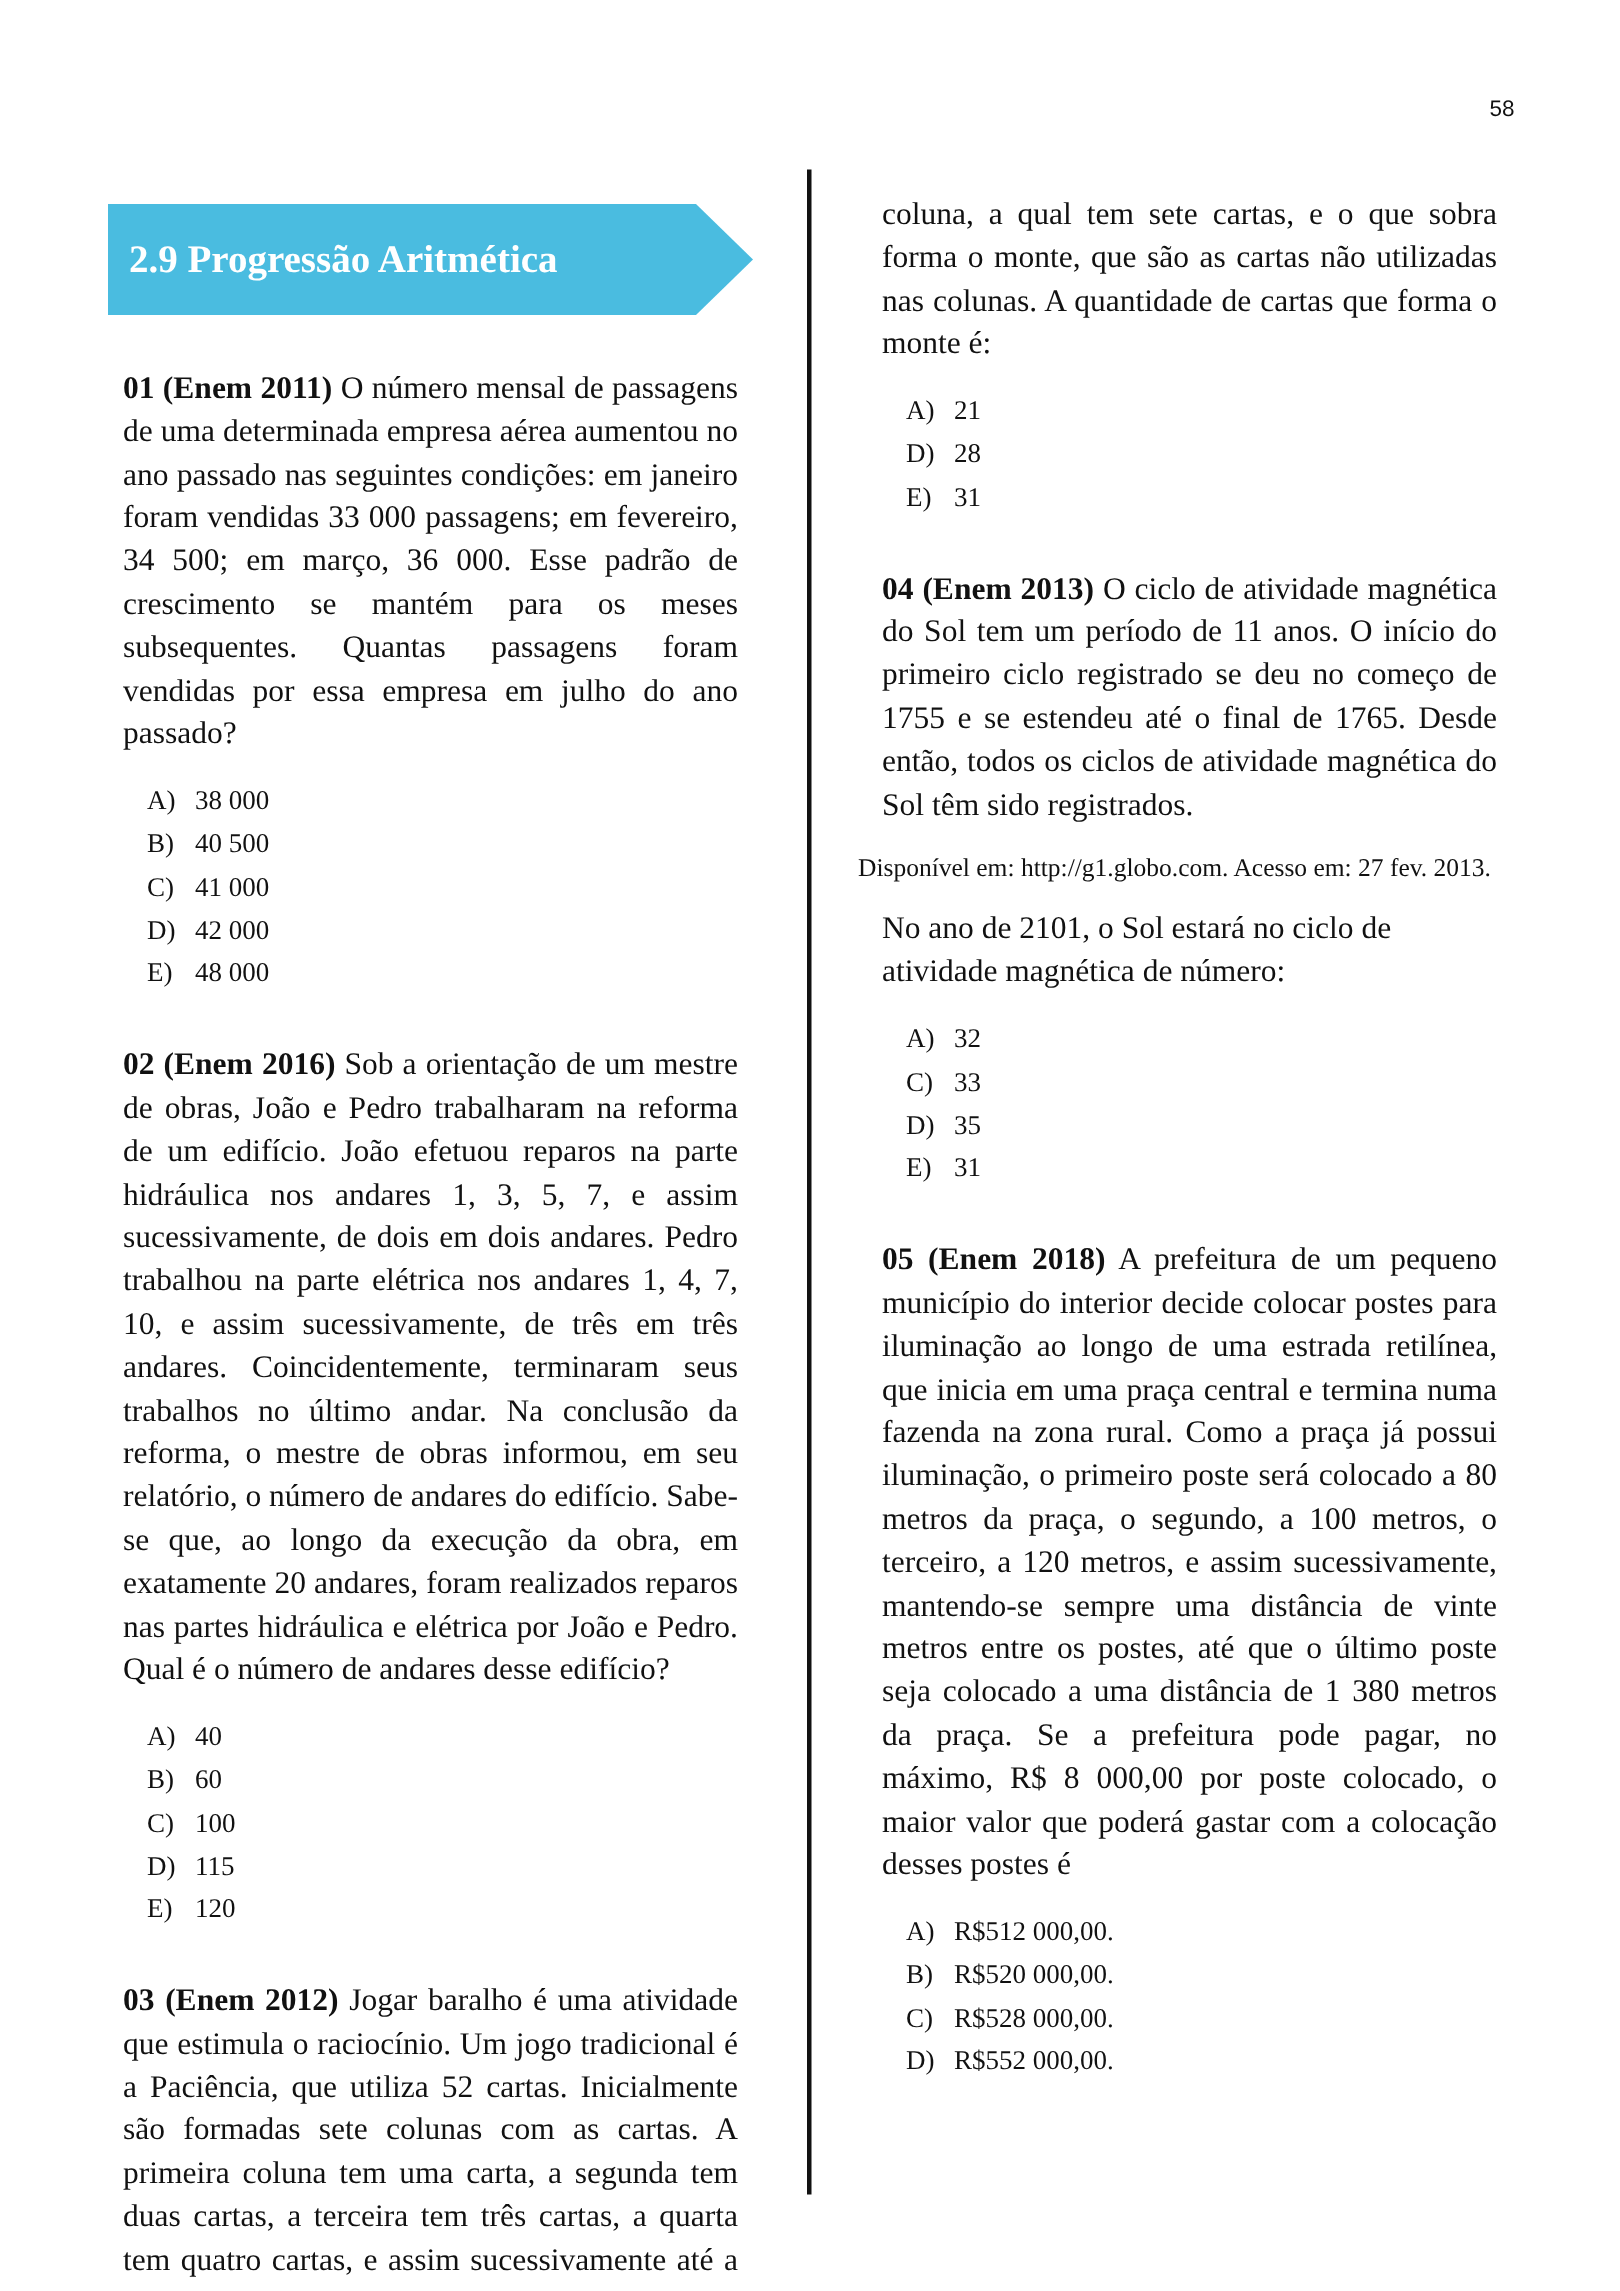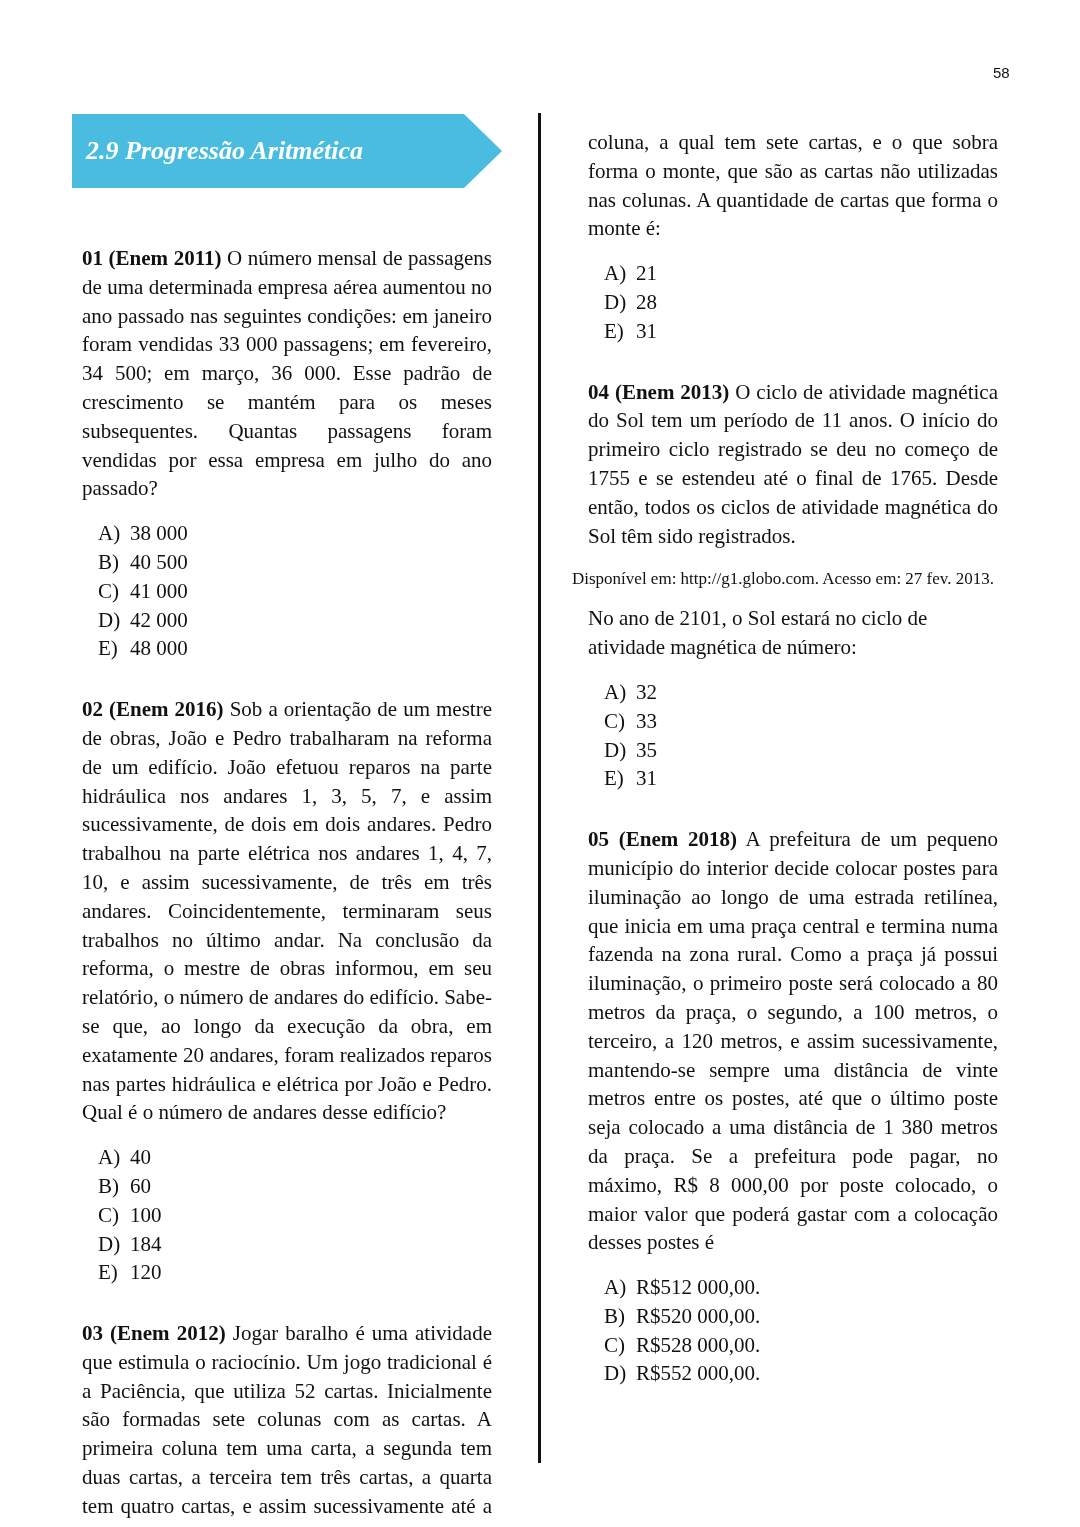--- a/index.html
+++ b/index.html
@@ -1,32 +1,32 @@
 <!DOCTYPE html>
 <html><head>
 <meta charset="utf-8">
 <style>
   html, body { margin: 0; padding: 0; background: #ffffff; }
   body { width: 1080px; height: 1527px; position: relative; overflow: hidden;
          font-family: "Liberation Serif", "DejaVu Serif", serif; color: #111; }
   .page-number { position: absolute; top: 64px; left: 993px; font-family: "Liberation Sans", "DejaVu Sans", sans-serif;
                  font-size: 15px; color: #111; }
-  .section-banner { position: absolute; top: 114px; left: 72px; width: 430px; height: 95px; font-style: italic; }
+  .section-banner { position: absolute; top: 136px; left: 72px; width: 430px; height: 95px; }
   .section-banner svg { position: absolute; left: 0; top: 0; }
   .section-title { position: absolute; left: 14px; top: 22px; font-size: 26px; font-weight: bold; color: #ffffff;
                    font-family: "Liberation Serif", "DejaVu Serif", serif; white-space: nowrap; }
   .divider { position: absolute; left: 538px; top: 113px; width: 3px; height: 1350px; background: #111; }
   .col { position: absolute; width: 442px; }
   .col-left { left: 66px; top: 228px; }
   .col-right { left: 572px; top: 112px; }
   .q { margin: 0; }
   .qtext { font-size: 21px; line-height: 28.8px; text-align: justify; text-align-last: left; margin: 16px; }
   .qtext b { font-weight: bold; }
   .opts { list-style: none; margin: 13px 0 0 32px; padding: 0; }
-  .opts li { font-size: 21px; line-height: 28.8px; }
+  .opts li { font-size: 18px; line-height: 28.8px; }
   .opts .lbl { display: inline-block; width: 32px; }
   .gap { height: 16px; }
   .source { font-size: 17px; text-align: left; margin: 20px 0 14px 0; line-height: 18px; }
   .nojust { text-align: left; }
 </style>
 </head>
 <body>
 
 <div class="page-number">58</div>
 
@@ -53,21 +53,21 @@
   </div>
 
   <div class="gap"></div>
 
   <div class="q">
     <p class="qtext"><b>02 (Enem 2016)</b> <span>Sob a orientação de um mestre de obras, João e Pedro trabalharam na reforma de um edifício. João efetuou reparos na parte hidráulica nos andares 1, 3, 5, 7, e assim sucessivamente, de dois em dois andares. Pedro trabalhou na parte elétrica nos andares 1, 4, 7, 10, e assim sucessivamente, de três em três andares. Coincidentemente, terminaram seus trabalhos no último andar. Na conclusão da reforma, o mestre de obras informou, em seu relatório, o número de andares do edifício. Sabe-se que, ao longo da execução da obra, em exatamente 20 andares, foram realizados reparos nas partes hidráulica e elétrica por João e Pedro. Qual é o número de andares desse edifício?</span></p>
     <ul class="opts">
       <li><span class="lbl">A)</span><span>40</span></li>
       <li><span class="lbl">B)</span><span>60</span></li>
       <li><span class="lbl">C)</span><span>100</span></li>
-      <li><span class="lbl">D)</span><span>184</span></li>
+      <li><span class="lbl">D)</span><span>115</span></li>
       <li><span class="lbl">E)</span><span>120</span></li>
     </ul>
   </div>
 
   <div class="gap"></div>
 
   <div class="q">
     <p class="qtext" style="text-align-last: justify;"><b>03 (Enem 2012)</b> <span>Jogar baralho é uma atividade que estimula o raciocínio. Um jogo tradicional é a Paciência, que utiliza 52 cartas. Inicialmente são formadas sete colunas com as cartas. A primeira coluna tem uma carta, a segunda tem duas cartas, a terceira tem três cartas, a quarta tem quatro cartas, e assim sucessivamente até a sétima</span></p>
   </div>
 </div>

